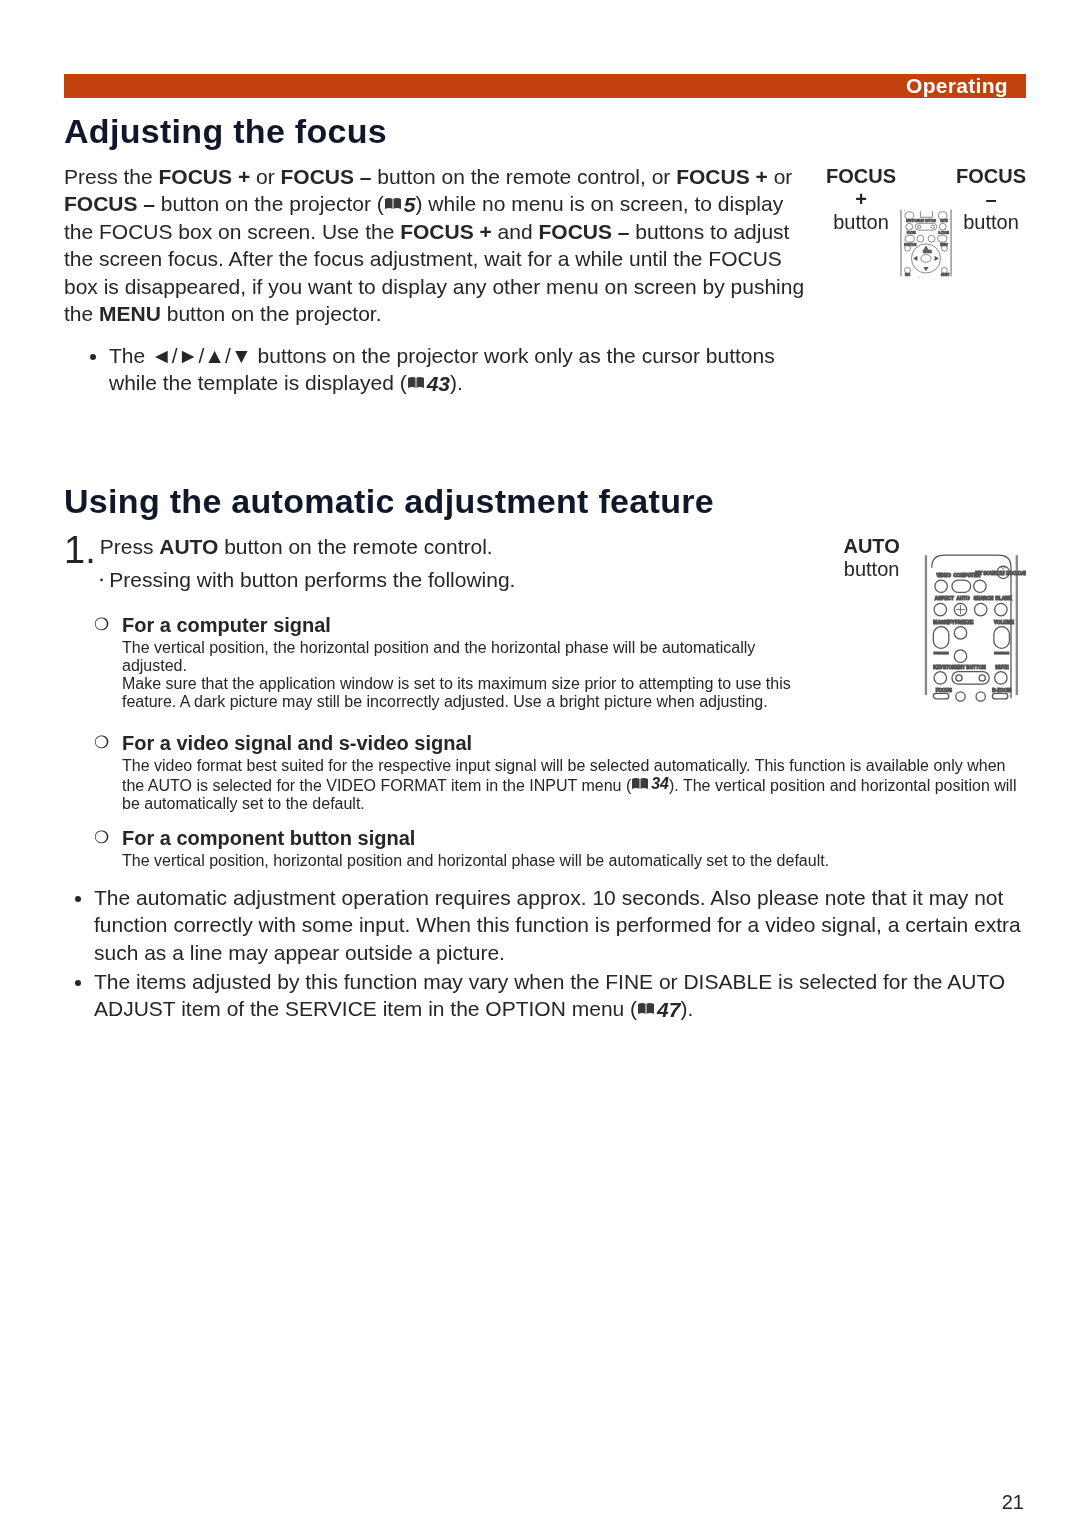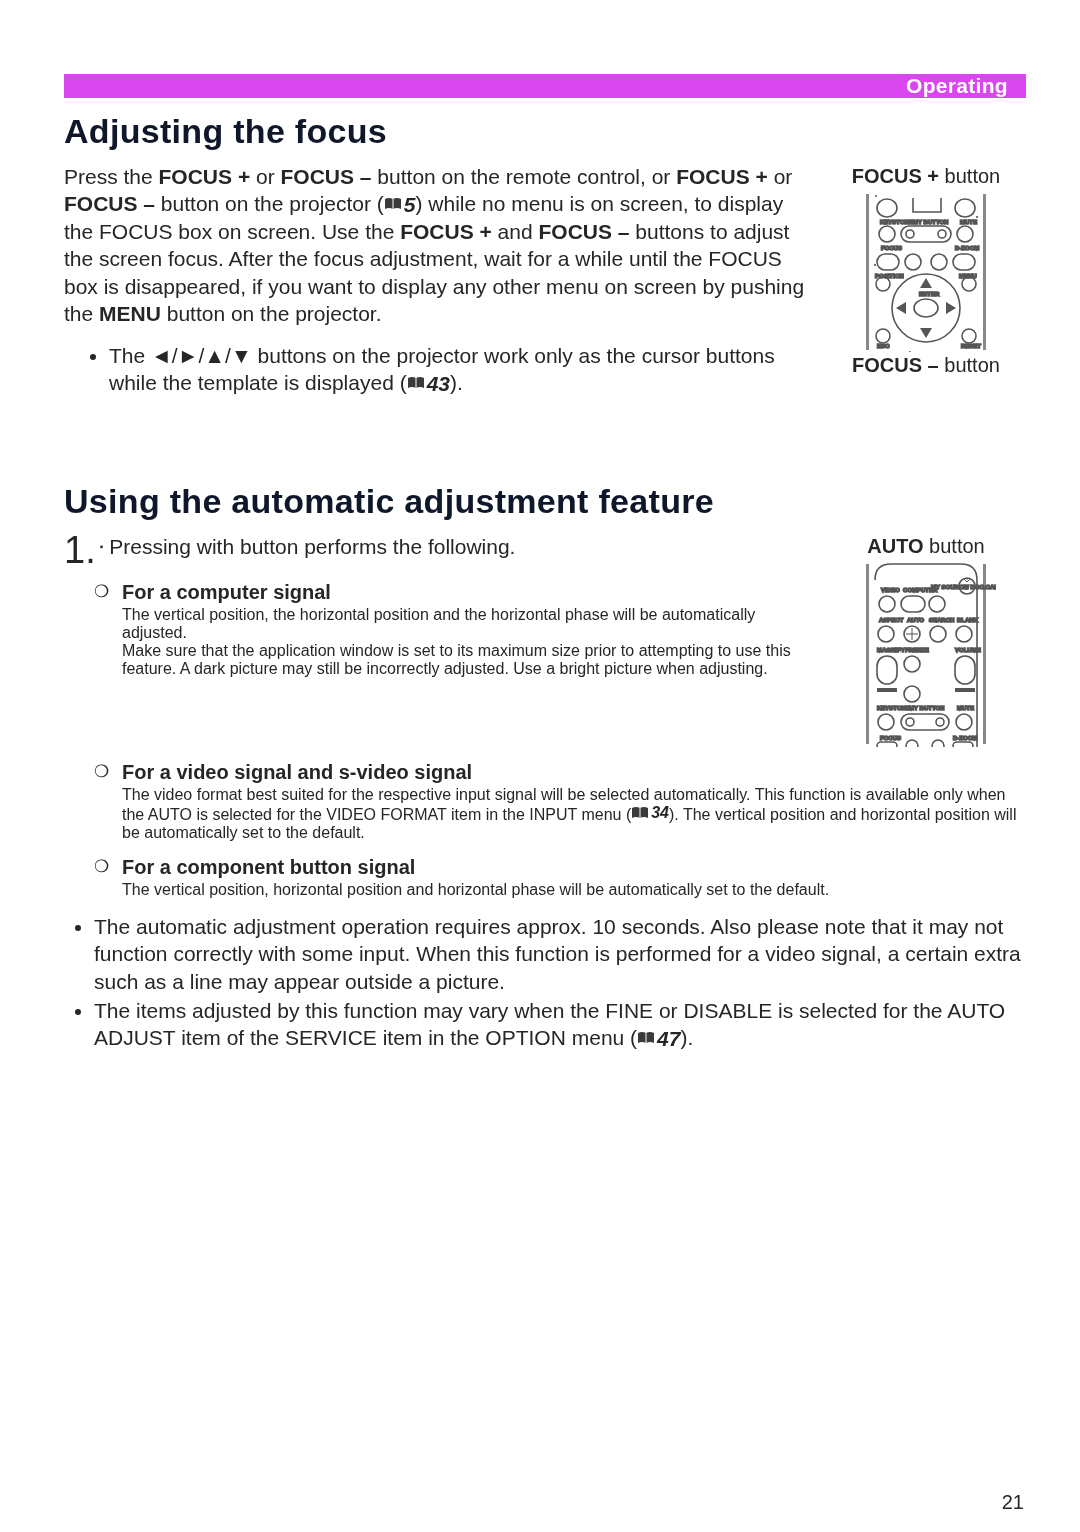--- a/index.html
+++ b/index.html
@@ -15,21 +15,21 @@
   .page {
     position: relative;
     width: 1080px;
     height: 1532px;
     box-sizing: border-box;
   }
   .header-bar {
     position: absolute;
     top: 74px; left: 64px; right: 54px;
     height: 24px;
-    background: #d946ef;
+    background: #c2410c;
     display: flex;
     justify-content: flex-end;
     align-items: center;
     padding-right: 18px;
   }
   .header-bar span {
     font-weight: 800;
     color: #ffffff;
     font-size: 21px;
     letter-spacing: .3px;
@@ -44,21 +44,21 @@
 
   h1 {
     margin: 6px 0 12px 0;
     font-size: 34px;
     font-weight: 800;
     color: #0f172a;
     letter-spacing: .3px;
   }
   .row { display: flex; }
   .left-col { flex: 1 1 auto; }
-  .right-col { width: 200px; flex: none; display: flex; flex-direction: column; }
+  .right-col { width: 200px; flex: none; display: flex; flex-direction: row; }
 
   p, li { font-size: 21px; line-height: 1.3; }
   p { margin: 0 0 6px 0; }
   .bold { font-weight: 700; }
   .bullet-list { margin: 14px 0 0 8px; padding-left: 22px; }
   .bullet-list li { margin: 15px; }
 
   .caption { font-size: 20px; text-align: center; margin-top: 2px; }
 
   .bookref { display:inline-flex; align-items:center; gap:2px; }
@@ -168,20 +168,21 @@
       </div>
     </div>
 
     <h1 style="margin-top:70px">Using the automatic adjustment feature</h1>
 
     <div class="row">
       <div class="left-col" style="padding-right:18px">
         <div style="display:flex; align-items:flex-start;">
           <span class="step-num">1.</span>
           <div>
+            <p>Press <span class="bold">AUTO</span> button on the remote control.</p>
             <p><span class="sub-bullet">▪</span><span>Pressing with button performs the following.</span></p>
           </div>
         </div>
 
         <div class="oh-item">
           <div class="oh-mark">❍</div>
           <div>
             <div class="oh-heading">For a computer signal</div>
             <div class="oh-body">The vertical position, the horizontal position and the horizontal phase will be automatically adjusted.<br>Make sure that the application window is set to its maximum size prior to attempting to use this feature. A dark picture may still be incorrectly adjusted. Use a bright picture when adjusting.</div>
           </div>

